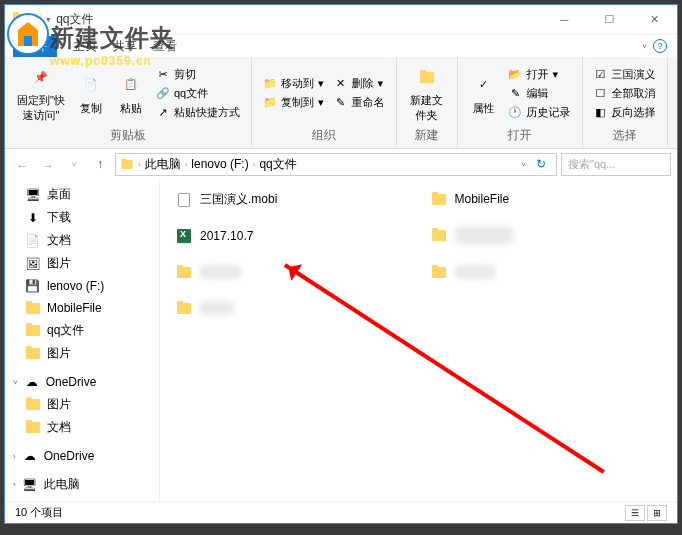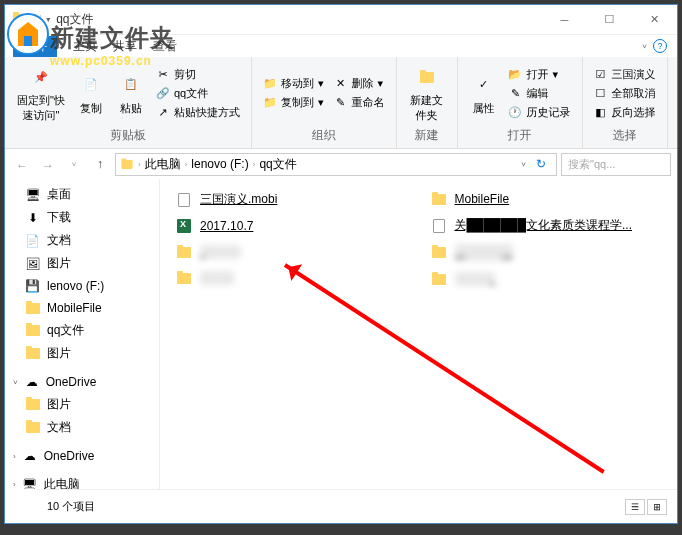--- a/index.html
+++ b/index.html
@@ -31,24 +31,24 @@
 .refresh { color: #0078d7; padding: 0 6px; }
 .searchbox { width: 110px; height: 23px; border: 1px solid #ccc; display: flex; align-items: center; padding: 0 6px; font-size: 11px; color: #aaa; }
 .content { flex: 1; display: flex; overflow: hidden; }
 .sidebar { width: 155px; border-right: 1px solid #eee; overflow-y: auto; padding: 4px 0; font-size: 12px; }
 .sb-item { display: flex; align-items: center; gap: 6px; padding: 3px 6px 3px 20px; }
 .sb-item.root { padding-left: 8px; margin-top: 6px; }
 .sb-icon { width: 16px; height: 16px; display: flex; align-items: center; justify-content: center; }
 .folder-ico { width: 14px; height: 11px; background: #ffd666; border-radius: 1px; position: relative; }
 .folder-ico:before { content: ''; position: absolute; top: -2px; left: 0; width: 6px; height: 3px; background: #ffd666; border-radius: 1px 1px 0 0; }
 .filepane { flex: 1; padding: 10px 14px; display: flex; gap: 20px; font-size: 12px; position: relative; }
-.file-col { flex: 1; display: flex; flex-direction: column; gap: 6px; text-decoration: underline; }
+.file-col { flex: 1; display: flex; flex-direction: column; gap: 16px; }
 .file-item { display: flex; align-items: center; gap: 8px; padding: 2px; }
 .file-ico { width: 16px; height: 16px; display: flex; align-items: center; justify-content: center; }
-.statusbar { height: 34px; border-top: 1px solid #eee; display: flex; align-items: center; padding: 0 10px; font-size: 11px; justify-content: space-between; margin-left: 32px; }
+.statusbar { height: 22px; border-top: 1px solid #eee; display: flex; align-items: center; padding: 0 10px; font-size: 11px; justify-content: space-between; }
 .view-btns { display: flex; gap: 2px; }
 .view-btn { width: 20px; height: 16px; border: 1px solid #ccc; font-size: 9px; display: flex; align-items: center; justify-content: center; }
 .arrow-annot { position: absolute; width: 380px; height: 4px; background: #ff0000; top: 84px; left: 125px; transform: rotate(33deg); transform-origin: left center; }
 .arrow-annot:before { content: ''; position: absolute; left: -6px; top: -8px; border: 10px solid transparent; border-right-color: #ff0000; }
 .watermark { position: absolute; top: 22px; left: 50px; z-index: 100; pointer-events: none; }
 .wm-logo { position: absolute; left: -44px; top: -10px; width: 44px; height: 44px; }
 .wm-text1 { font-size: 24px; font-weight: bold; color: #333; opacity: 0.85; letter-spacing: 1px; }
 .wm-text2 { font-size: 12px; color: #fde047; font-weight: bold; letter-spacing: 1px; }
 .blur { filter: blur(3px); background: #e8e8e8; border-radius: 2px; color: transparent; }
 .excel-ico { width: 14px; height: 14px; background: #217346; border-radius: 1px; position: relative; }
@@ -314,26 +314,20 @@
       </div>
       <div class="file-col">
         <div class="file-item">
             <span class="file-ico">
               <span class="folder-ico"></span>
             </span>
             <span>MobileFile</span>
           </div>
         <div class="file-item">
             <span class="file-ico">
-              <span class="doc-ico"></span>
-            </span>
-            <span>关███████文化素质类课程学...</span>
-          </div>
-        <div class="file-item">
-            <span class="file-ico">
               <span class="folder-ico"></span>
             </span>
             <span class="blur">形████用</span>
           </div>
         <div class="file-item">
             <span class="file-ico">
               <span class="folder-ico"></span>
             </span>
             <span class="blur">████7</span>
           </div>

